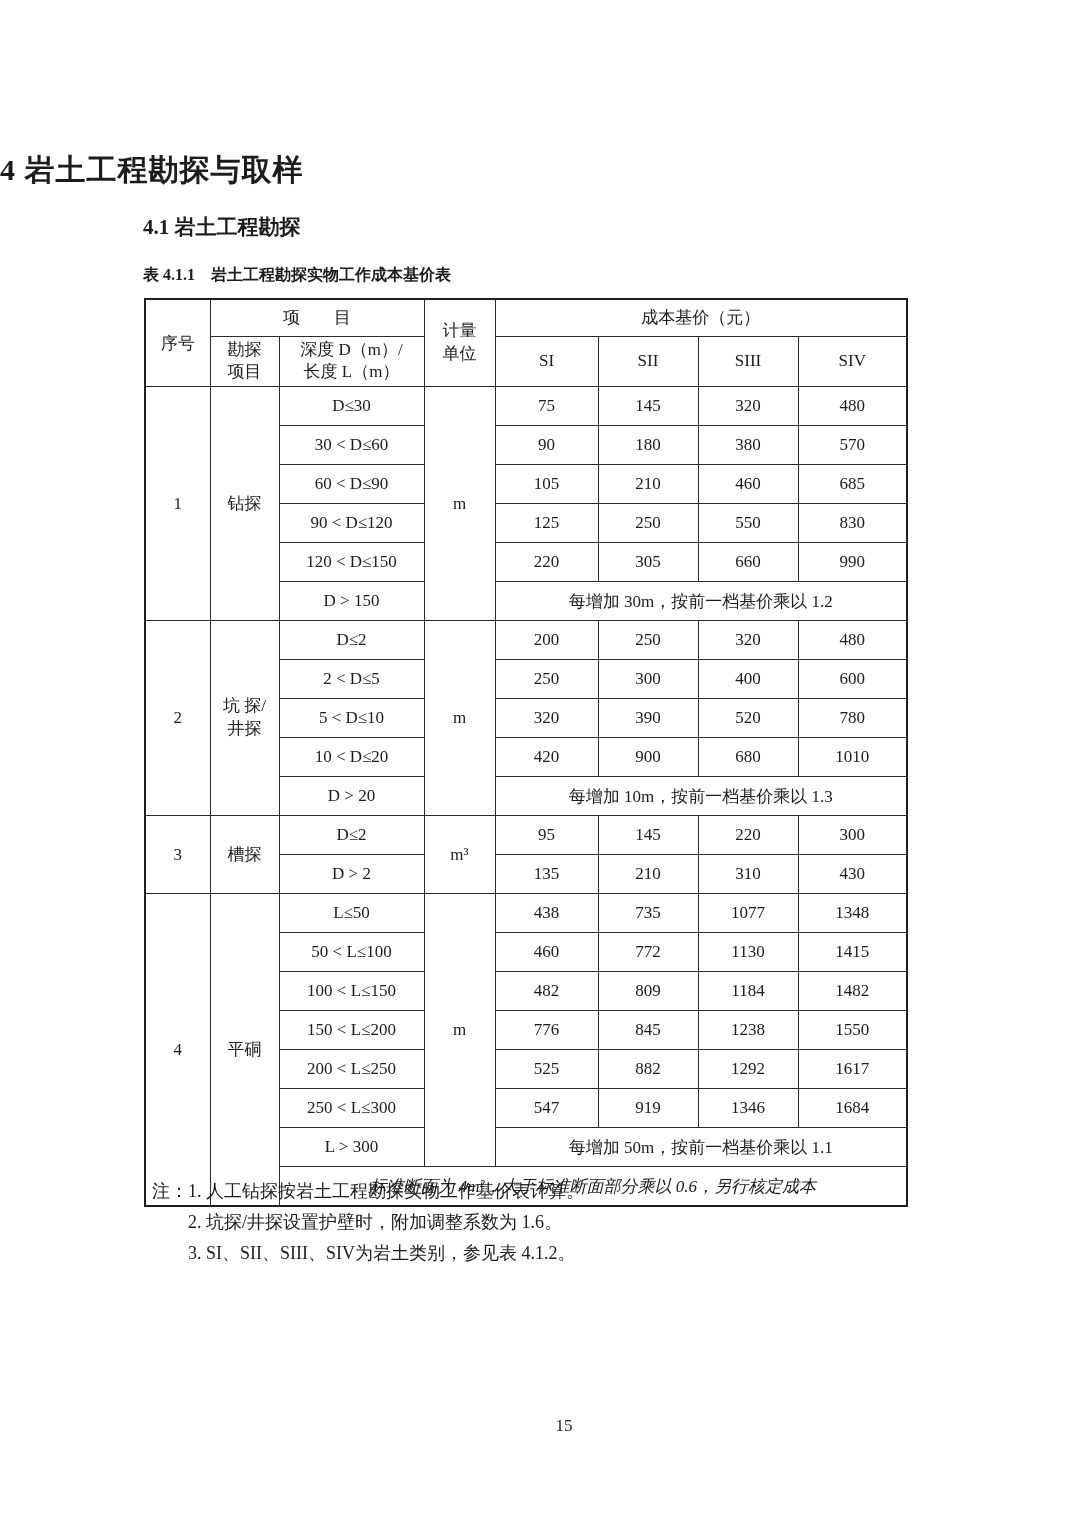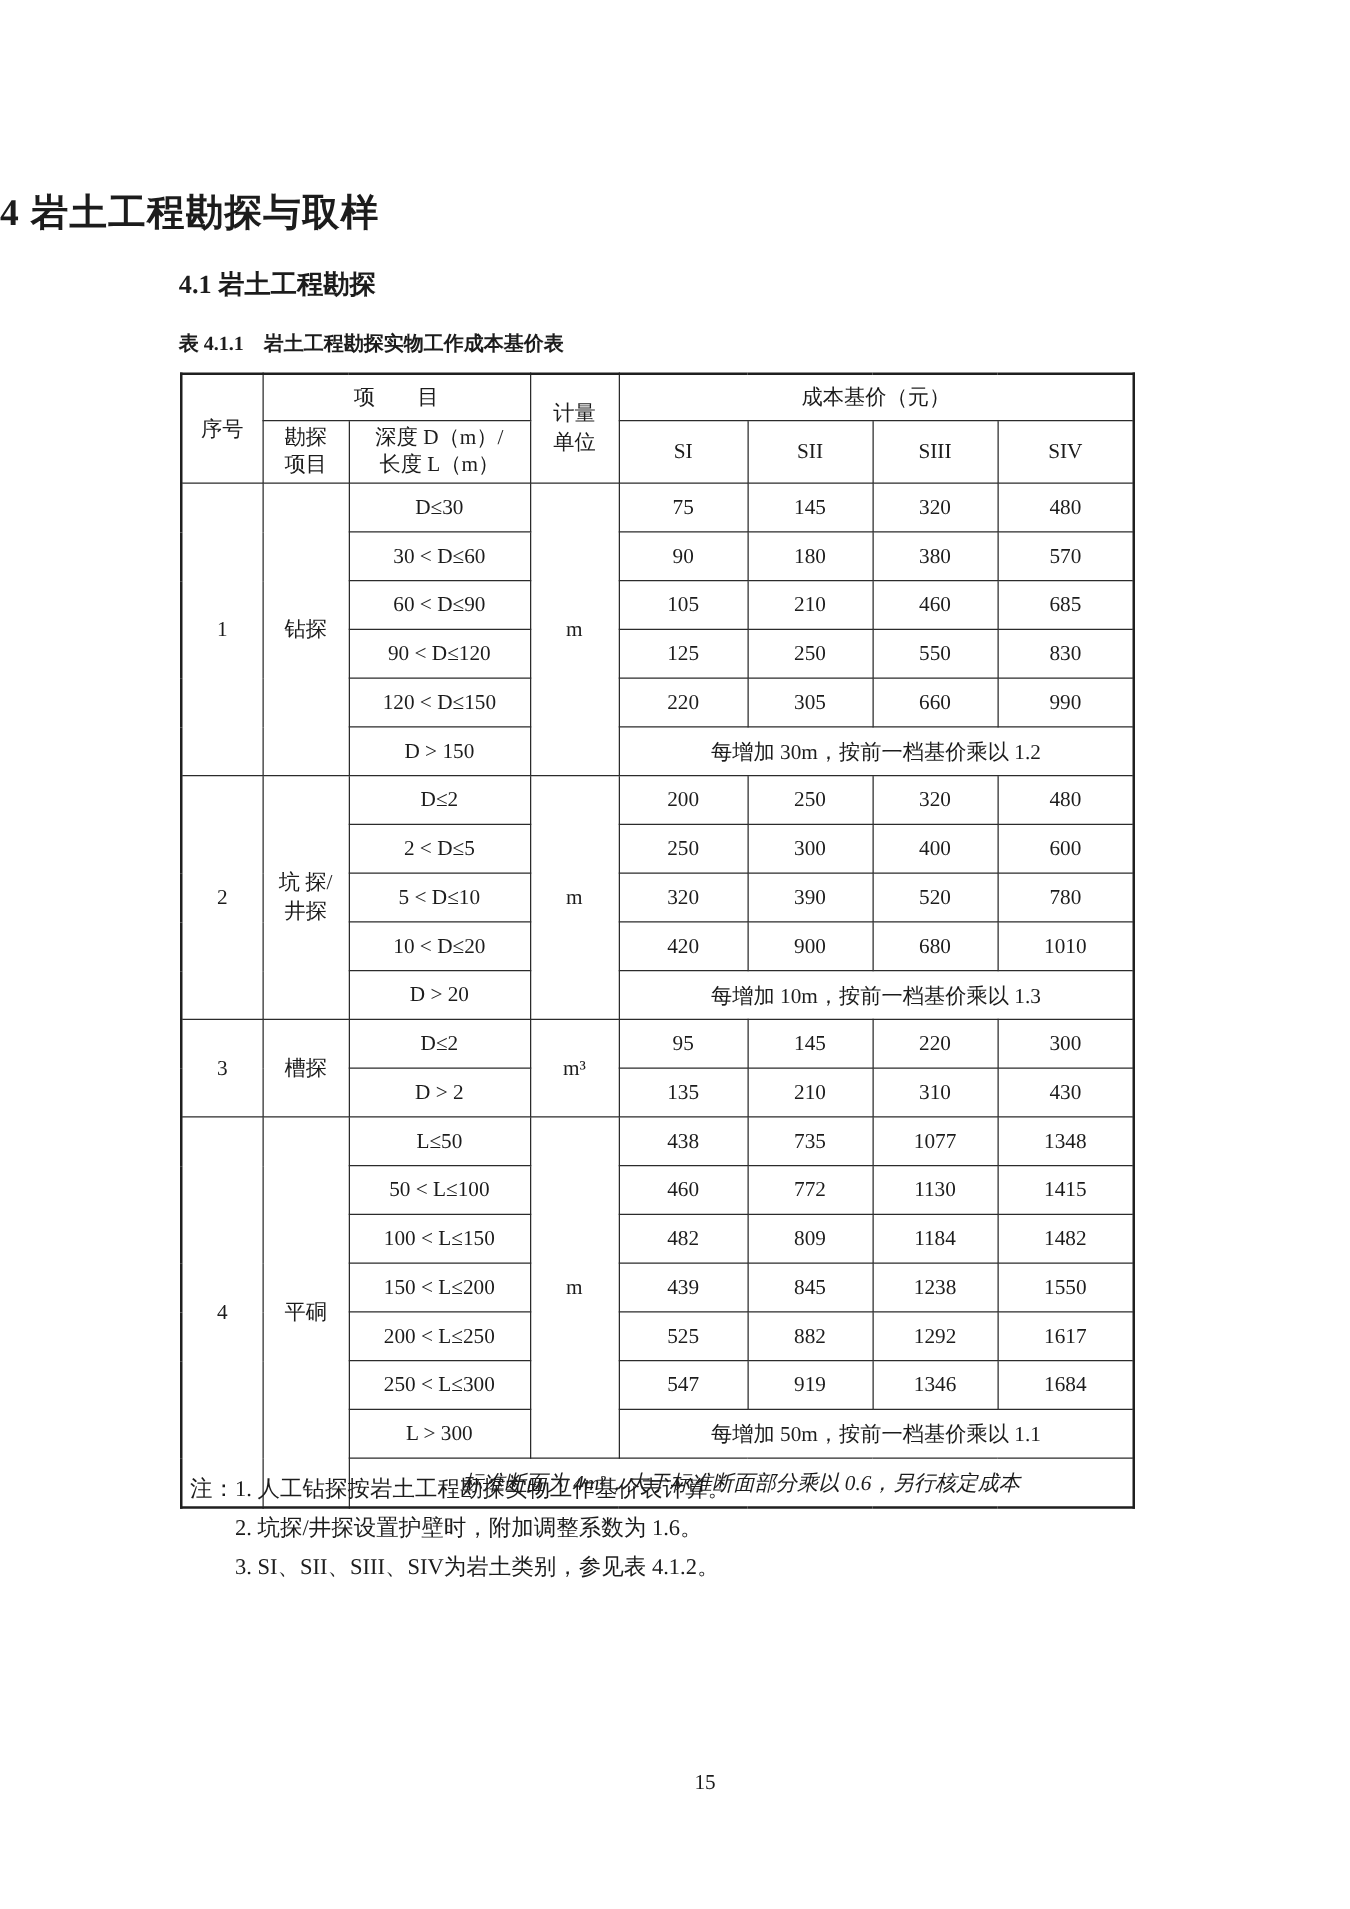--- a/index.html
+++ b/index.html
@@ -246,21 +246,21 @@
   </tr>
   <tr class="dr">
     <td class="range-cell">100 &lt; L≤150</td>
     <td>482</td>
     <td>809</td>
     <td>1184</td>
     <td>1482</td>
   </tr>
   <tr class="dr">
     <td class="range-cell">150 &lt; L≤200</td>
-    <td>439</td>
+    <td>776</td>
     <td>845</td>
     <td>1238</td>
     <td>1550</td>
   </tr>
   <tr class="dr">
     <td class="range-cell">200 &lt; L≤250</td>
     <td>525</td>
     <td>882</td>
     <td>1292</td>
     <td>1617</td>

